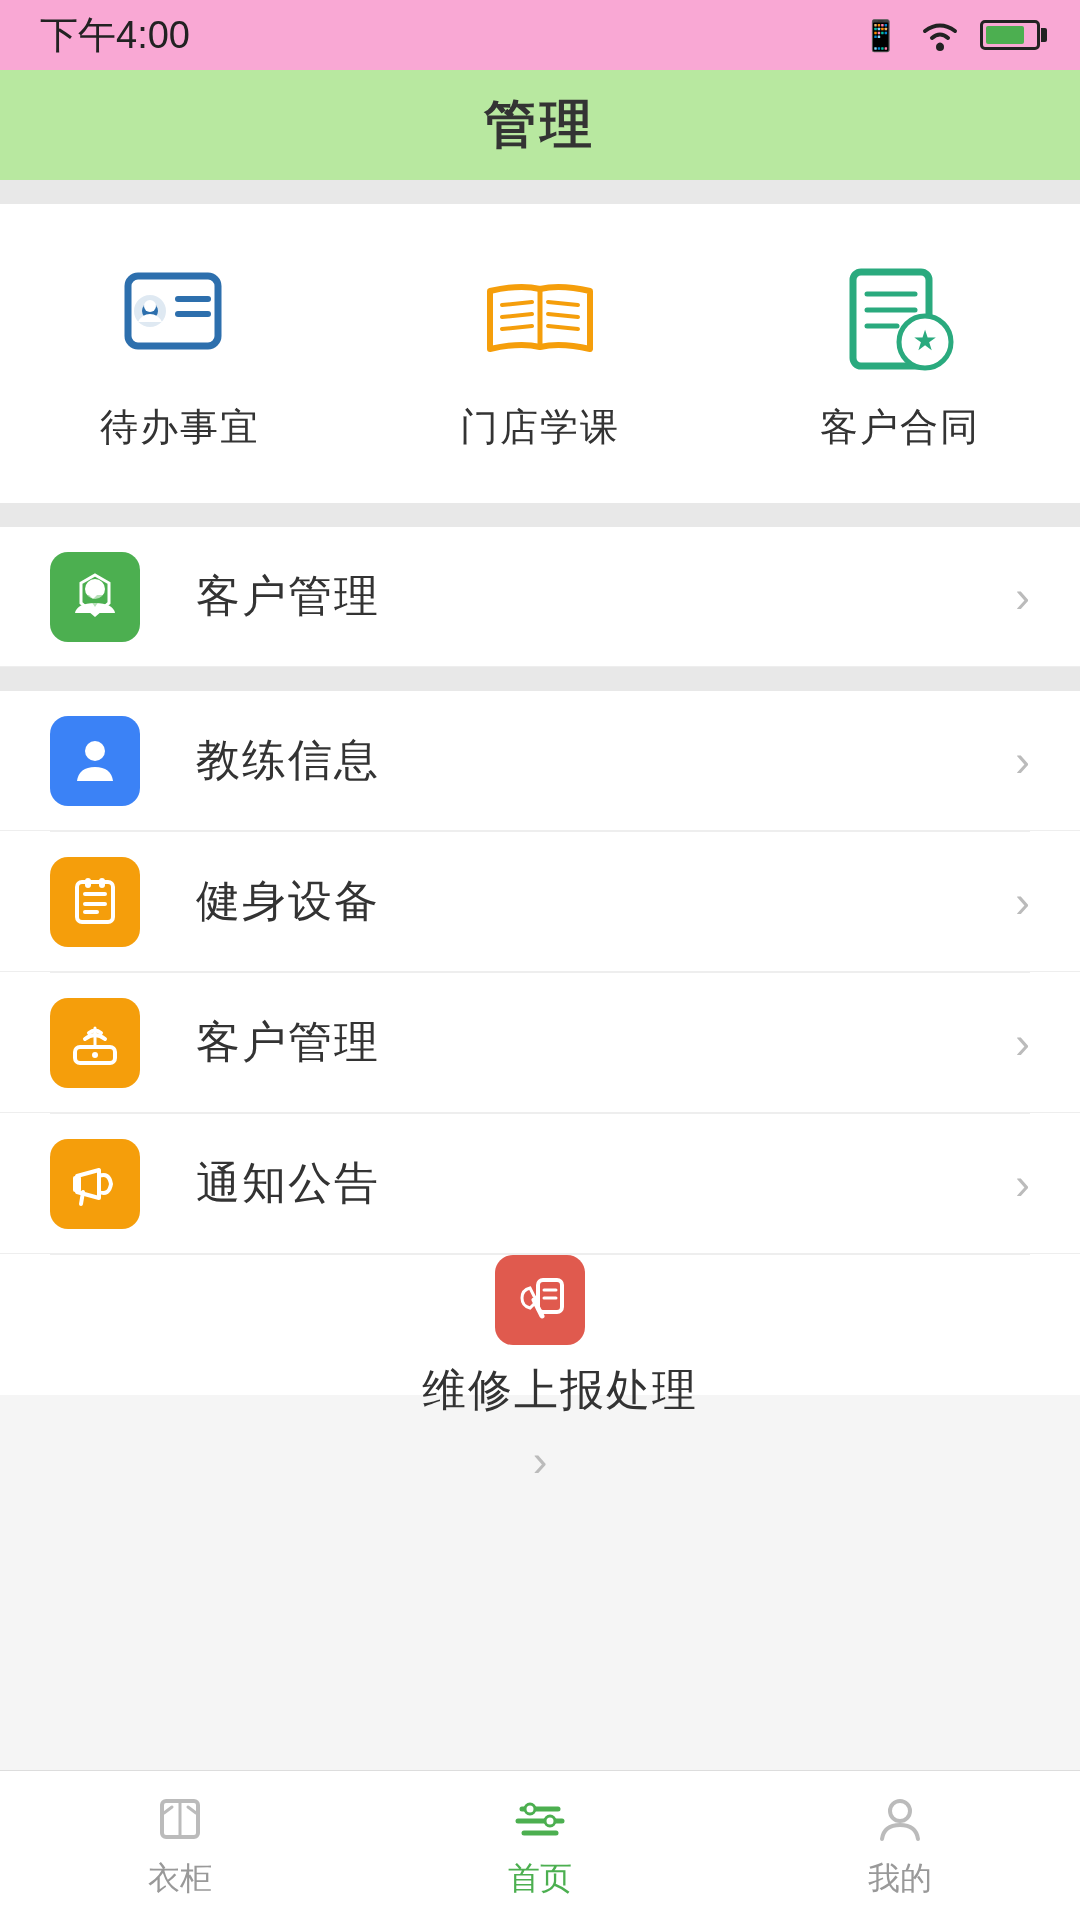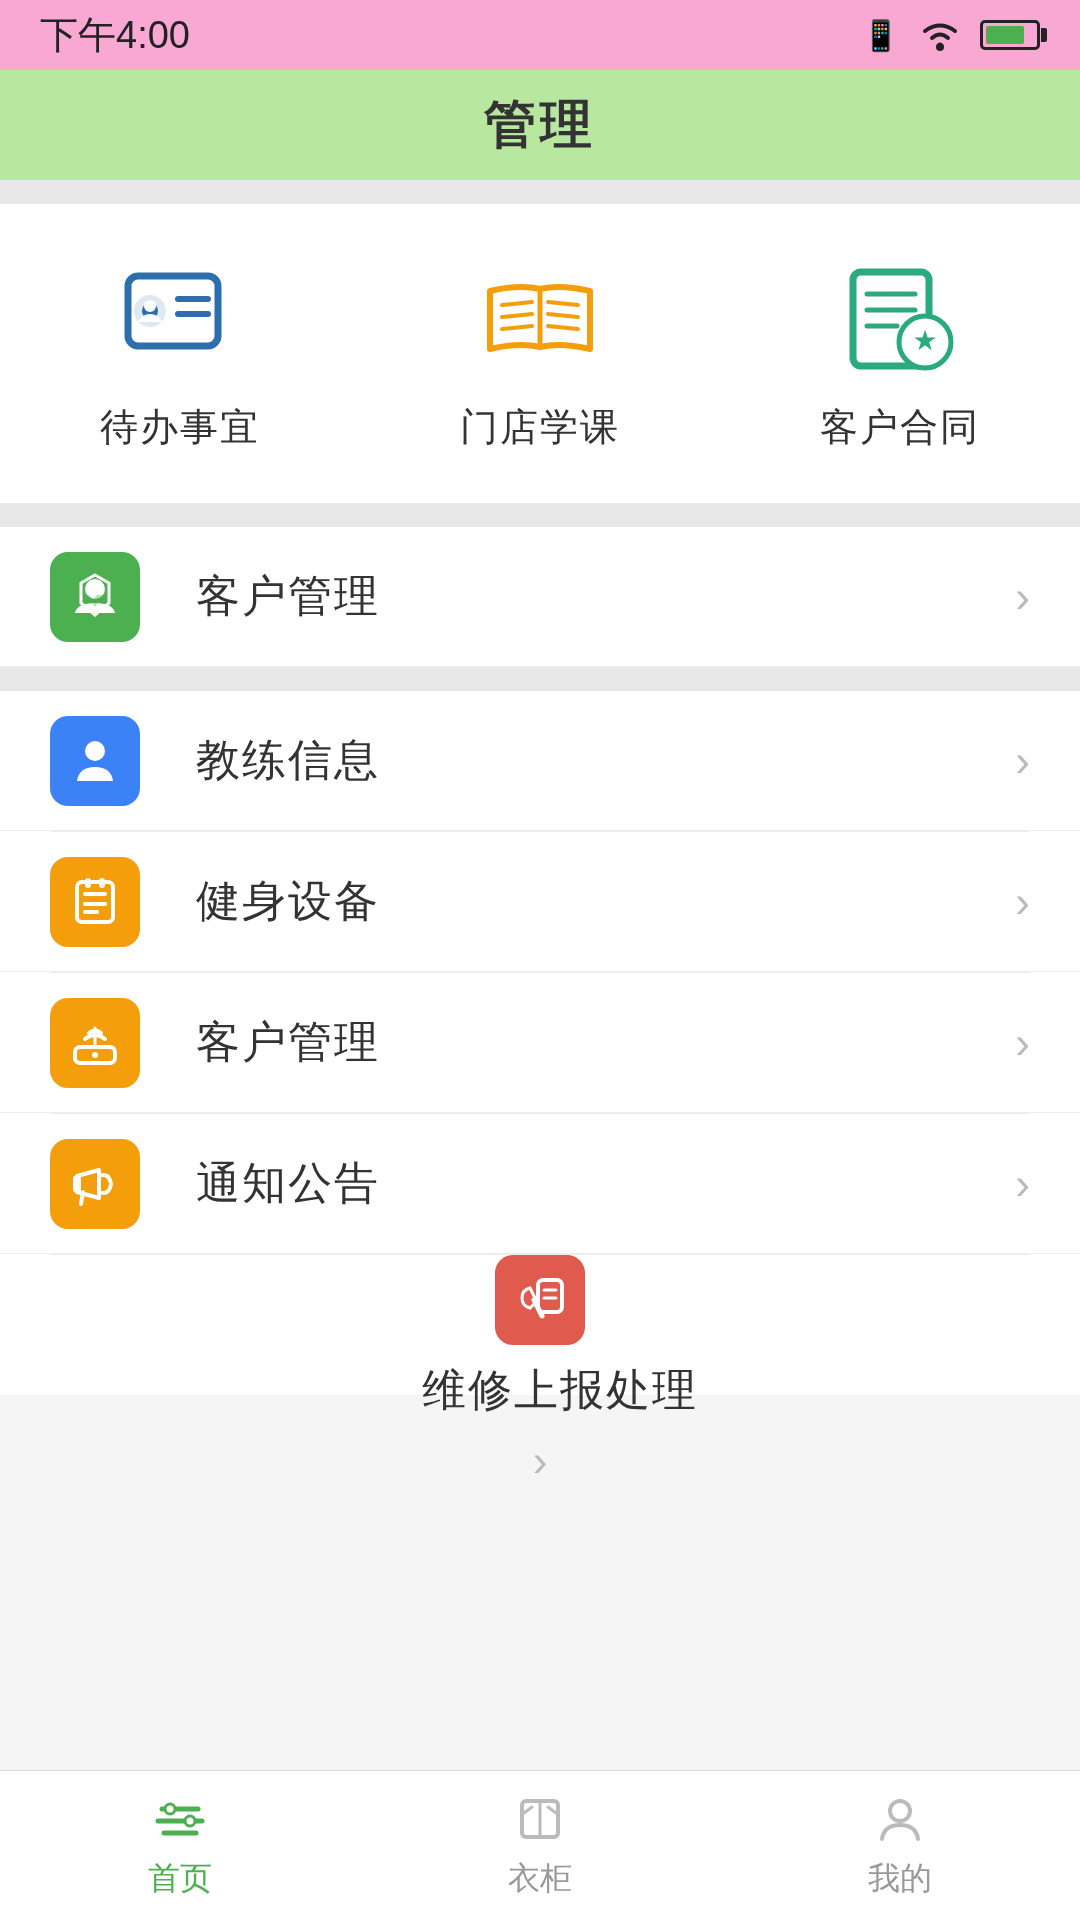--- a/index.html
+++ b/index.html
@@ -390,46 +390,46 @@
 
 </div>
 
 <div class="bottom-spacer"></div>
 
 <div class="bottom-nav">
 
   <div class="nav-item">
     <div class="nav-item-icon">
       <svg width="52" height="52" viewBox="0 0 52 52" fill="none">
+        <rect x="8" y="8" width="36" height="36" rx="4" stroke="#bbb" stroke-width="4" fill="none"></rect>
+        <line x1="26" y1="8" x2="26" y2="44" stroke="#bbb" stroke-width="3"></line>
+        <path d="M18 14 L10 20" stroke="#bbb" stroke-width="3" stroke-linecap="round"></path>
+        <path d="M34 14 L42 20" stroke="#bbb" stroke-width="3" stroke-linecap="round"></path>
+      </svg>
+    </div>
+    <span class="nav-item-label">衣柜</span>
+  </div>
+
+  <div class="nav-item">
+    <div class="nav-item-icon">
+      <svg width="52" height="52" viewBox="0 0 52 52" fill="none">
 
         <line x1="8" y1="16" x2="44" y2="16" stroke="#4caf50" stroke-width="5" stroke-linecap="round"></line>
         <line x1="4" y1="28" x2="48" y2="28" stroke="#4caf50" stroke-width="5" stroke-linecap="round"></line>
         <line x1="10" y1="40" x2="42" y2="40" stroke="#4caf50" stroke-width="5" stroke-linecap="round"></line>
         <circle cx="16" cy="16" r="5" fill="white" stroke="#4caf50" stroke-width="3"></circle>
         <circle cx="36" cy="28" r="5" fill="white" stroke="#4caf50" stroke-width="3"></circle>
       </svg>
     </div>
     <span class="nav-item-label active">首页</span>
   </div>
 
   <div class="nav-item">
     <div class="nav-item-icon">
       <svg width="52" height="52" viewBox="0 0 52 52" fill="none">
-        <rect x="8" y="8" width="36" height="36" rx="4" stroke="#bbb" stroke-width="4" fill="none"></rect>
-        <line x1="26" y1="8" x2="26" y2="44" stroke="#bbb" stroke-width="3"></line>
-        <path d="M18 14 L10 20" stroke="#bbb" stroke-width="3" stroke-linecap="round"></path>
-        <path d="M34 14 L42 20" stroke="#bbb" stroke-width="3" stroke-linecap="round"></path>
-      </svg>
-    </div>
-    <span class="nav-item-label">衣柜</span>
-  </div>
-
-  <div class="nav-item">
-    <div class="nav-item-icon">
-      <svg width="52" height="52" viewBox="0 0 52 52" fill="none">
         <circle cx="26" cy="18" r="10" stroke="#bbb" stroke-width="4" fill="none"></circle>
         <path d="M8 46 Q10 32 26 32 Q42 32 44 46" stroke="#bbb" stroke-width="4" fill="none" stroke-linecap="round"></path>
       </svg>
     </div>
     <span class="nav-item-label">我的</span>
   </div>
 
 </div>
 
 </body></html>

